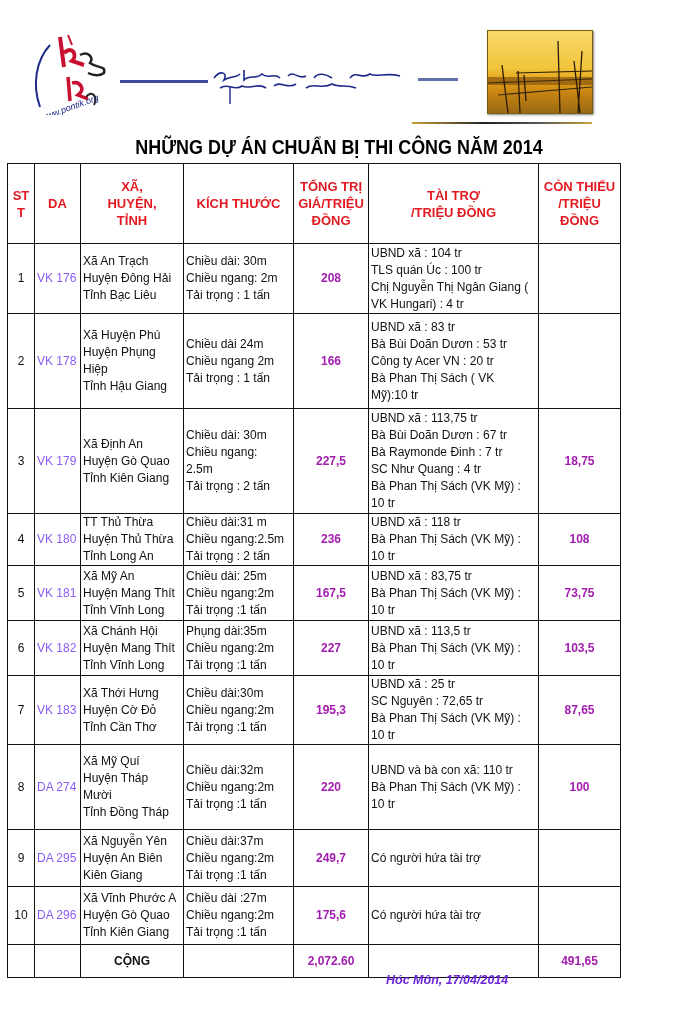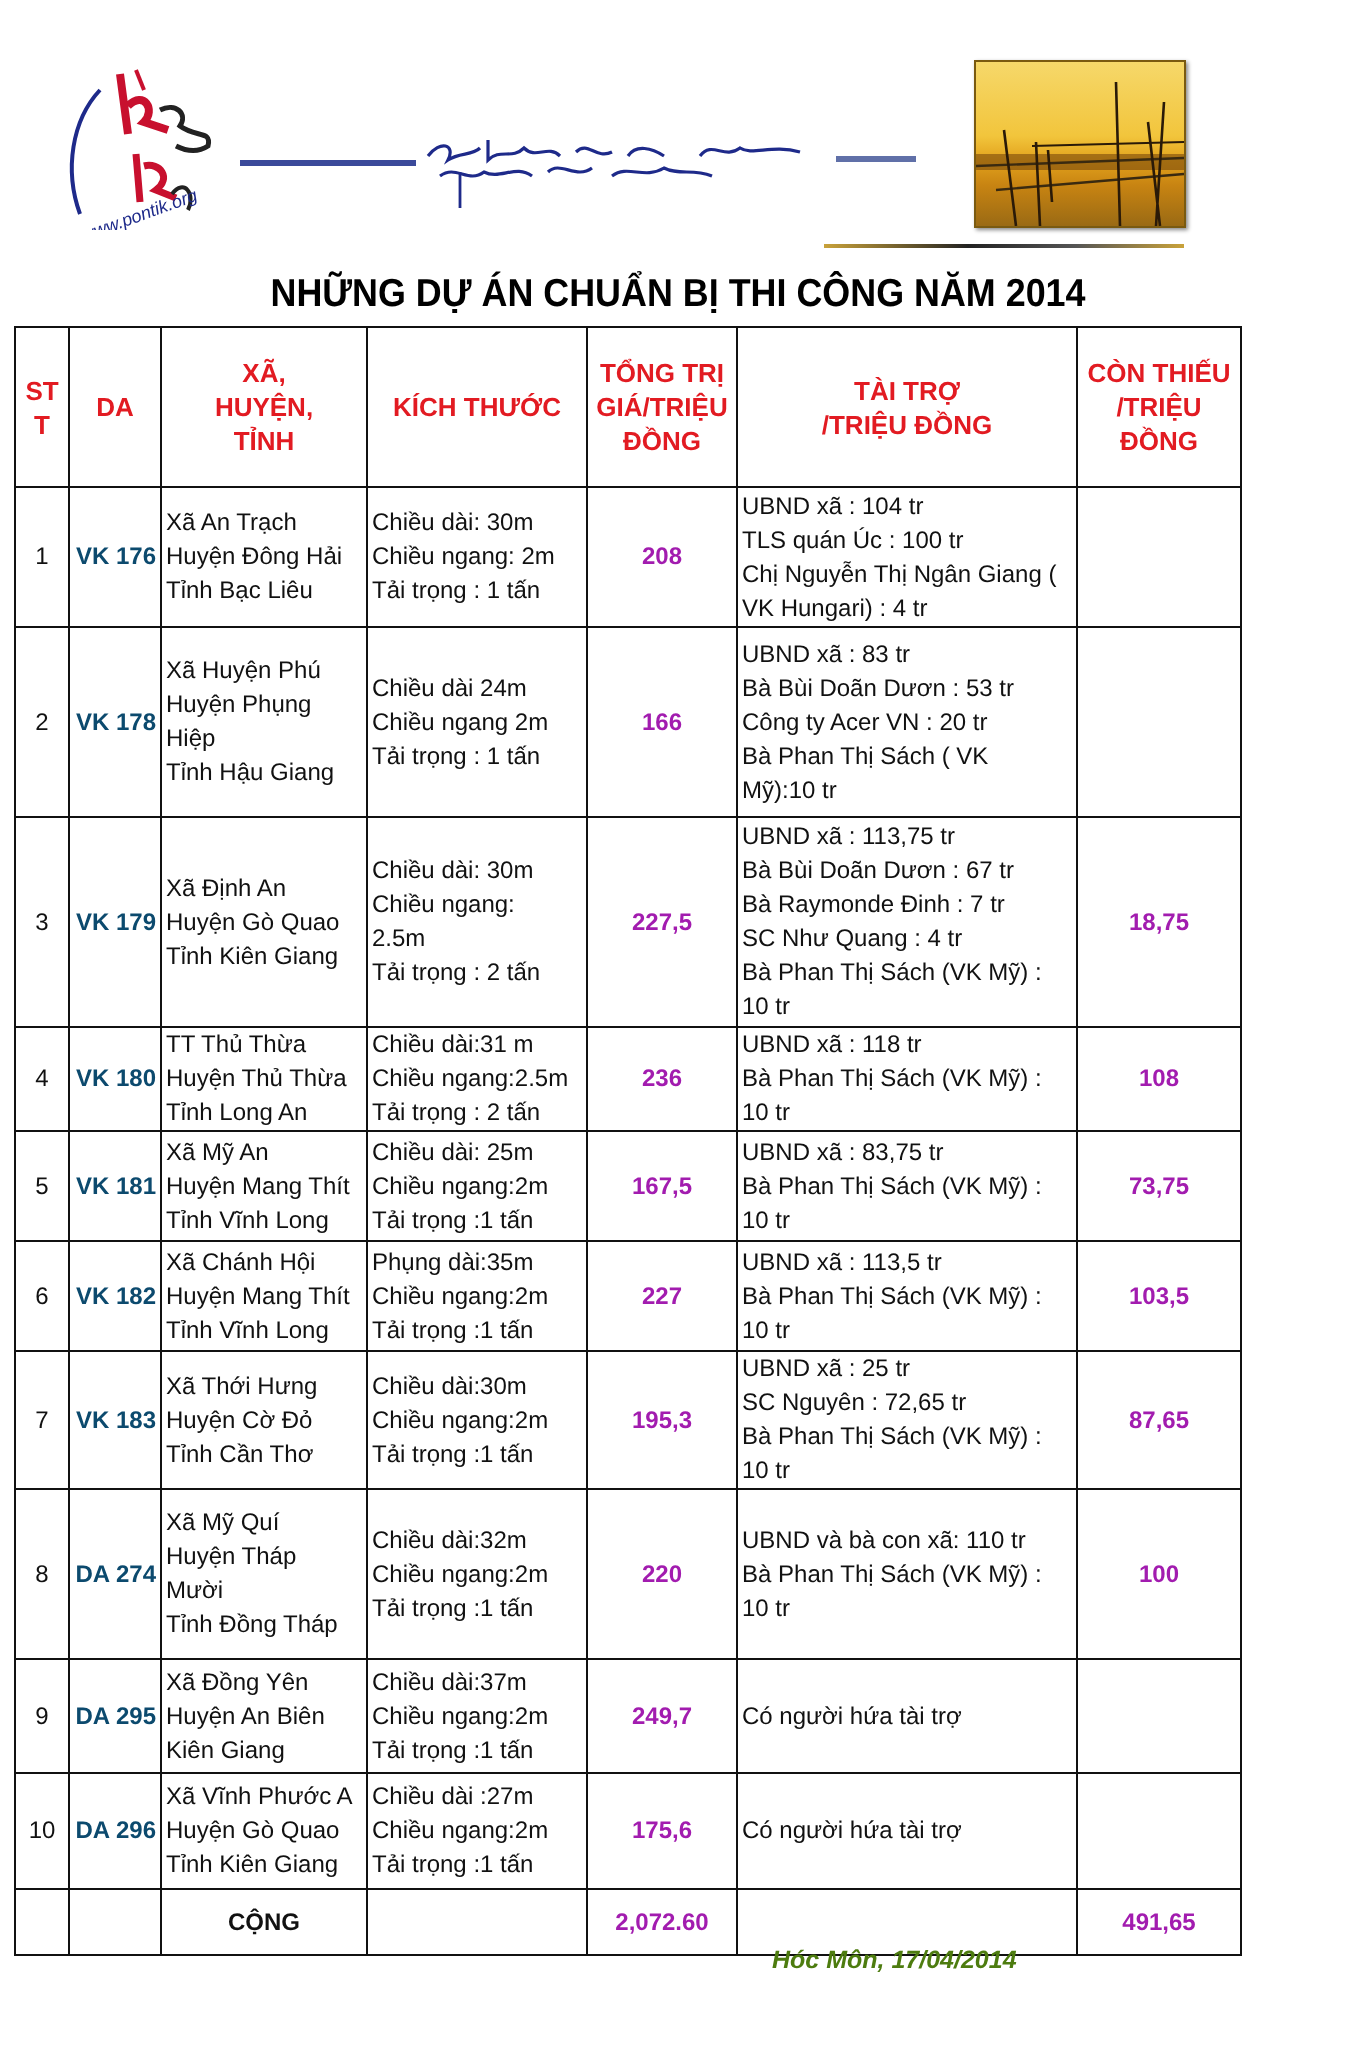--- a/index.html
+++ b/index.html
@@ -20,27 +20,27 @@
   .title { position: absolute; left: 0; width: 678px; top: 136px; text-align: center;
            font-family: "Liberation Sans", sans-serif; font-weight: bold; font-size: 19.5px;
            letter-spacing: 0px; transform: scaleX(0.92); transform-origin: center; color: #000; }
 
   table.main { position: absolute; left: 7px; top: 163px; border-collapse: collapse;
                table-layout: fixed; width: 614px; }
   table.main td, table.main th { border: 1.5px solid #111; padding: 0 2px; vertical-align: middle;
                font-size: 12px; line-height: 17px; }
   table.main th { color: #e21b22; font-weight: bold; text-align: center; font-size: 13px; line-height: 17px; }
   .c-stt { text-align: center; }
-  .c-da { text-align: right; color: #0c4a6e; font-weight: bold; font-size: 12.5px; white-space: nowrap; }
+  .c-da { text-align: left; color: #8b5cf6; font-weight: normal; font-size: 12.5px; white-space: nowrap; }
   .c-num { text-align: center; color: #a21caf; font-weight: bold; font-size: 12.5px; }
   .c-text { text-align: left; }
   .line { display: block; white-space: nowrap; }
   .total-label { text-align: center; font-weight: bold; font-size: 12.5px; }
   .footer { position: absolute; left: 386px; top: 973px; font-style: italic; font-weight: bold;
-            font-size: 12.5px; color: #4d7c0f; }
+            font-size: 12.5px; color: #6d28d9; }
 </style>
 </head>
 <body>
 
 <div class="logo">
   <svg width="95" height="90" viewBox="0 0 95 90">
     <path d="M22 20 C8 35, 4 60, 12 82" stroke="#1e2a8a" stroke-width="2" fill="none"></path>
     <path d="M32 12 L36 42 M36 28 C44 20, 50 30, 44 36 L56 40" stroke="#c8102e" stroke-width="4" fill="none"></path>
     <path d="M40 10 L44 20" stroke="#c8102e" stroke-width="2"></path>
     <path d="M52 30 C60 26, 66 32, 62 38 C70 44, 78 40, 76 48 C70 52, 64 50, 60 48" stroke="#222" stroke-width="2.5" fill="none"></path>
@@ -290,21 +290,21 @@
           <span class="line">UBND và bà con xã: 110 tr</span>
           <span class="line">Bà Phan Thị Sách (VK Mỹ) :</span>
           <span class="line">10 tr</span>
         </td>
         <td class="c-num">100</td>
       </tr>
       <tr style="height: 57px;">
         <td class="c-stt">9</td>
         <td class="c-da">DA 295</td>
         <td class="c-text">
-          <span class="line">Xã Đồng Yên</span>
+          <span class="line">Xã Nguyễn Yên</span>
           <span class="line">Huyện An Biên</span>
           <span class="line">Kiên Giang</span>
         </td>
         <td class="c-text">
           <span class="line">Chiều dài:37m</span>
           <span class="line">Chiều ngang:2m</span>
           <span class="line">Tải trọng :1 tấn</span>
         </td>
         <td class="c-num">249,7</td>
         <td class="c-text">

